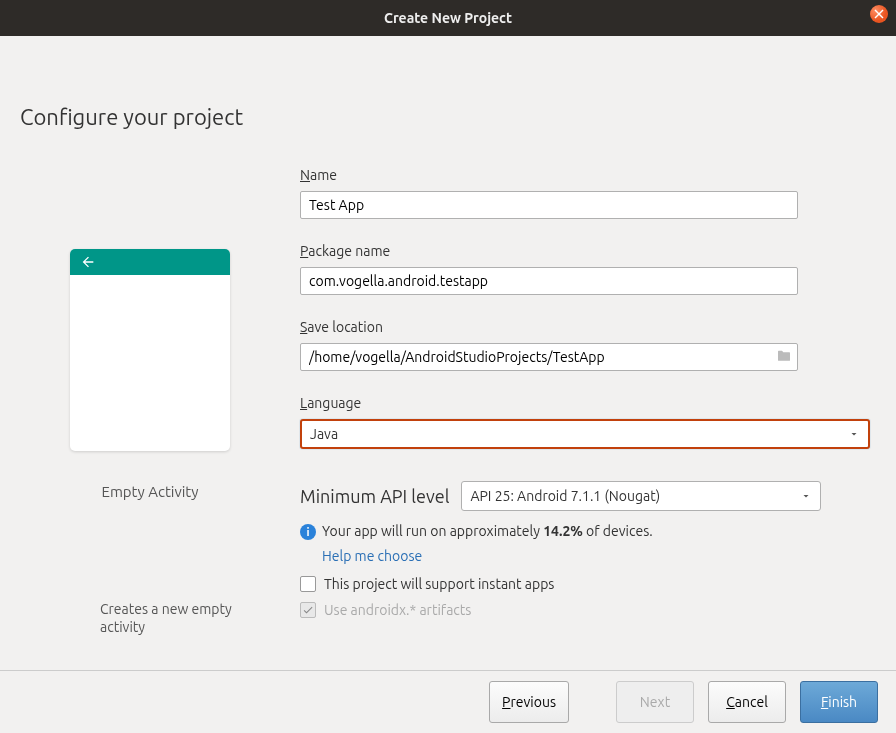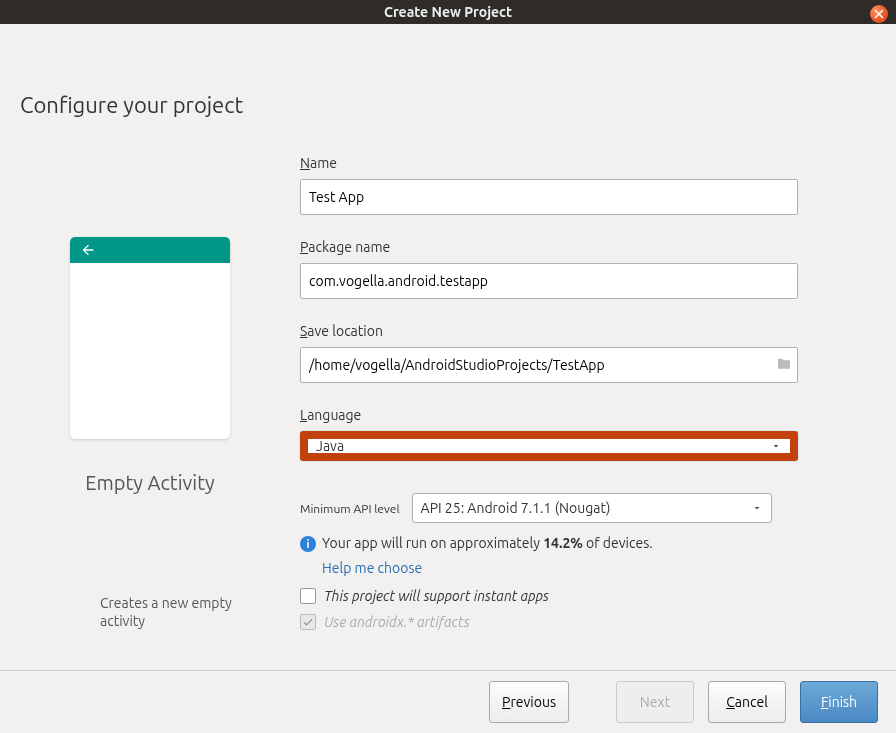--- a/index.html
+++ b/index.html
@@ -12,21 +12,21 @@
     width: 896px;
     height: 733px;
     overflow: hidden;
     display: flex;
     flex-direction: column;
   }
   
   .titlebar {
     background: #2e2b28;
     color: #eee;
-    height: 24px;
+    height: 36px;
     display: flex;
     align-items: center;
     position: relative;
     justify-content: center;
     font-weight: 600;
     font-size: 14px;
   }
   .titlebar .close {
     position: absolute;
     right: 8px;
@@ -72,21 +72,21 @@
   .phone-header {
     background: #009688;
     height: 26px;
     display: flex;
     align-items: center;
     padding-left: 10px;
   }
   .phone-header svg { width: 16px; height: 16px; color: #fff; }
   .template-name {
     margin-top: 32px;
-    font-size: 20px;
+    font-size: 15px;
     color: #555;
   }
   .template-desc {
     margin-top: 100px;
     align-self: flex-start;
     padding-left: 80px;
     font-size: 14px;
     color: #555;
     line-height: 1.3;
   }
@@ -98,61 +98,61 @@
   }
   .field-label {
     font-size: 14px;
     color: #333;
     margin-top: 8px;
     margin-bottom: 4px;
   }
   .field-label .mn { text-decoration: underline; }
   .text-input {
     width: 498px;
-    height: 36px;
+    height: 28px;
     border: 1px solid #b0b0b0;
     background: #fff;
     padding: 8px 8px;
     font: inherit;
     outline: none;
     border-radius: 2px;
   }
   .input-wrap { position: relative; width: 498px; }
   .input-wrap .folder-icon {
     position: absolute;
     right: 6px;
     top: 50%;
     transform: translateY(-50%);
     color: #888;
     cursor: pointer;
   }
   .select {
-    width: 498px;
+    width: 570px;
     height: 30px;
-    border: 8px solid #c2410c;
+    border: 2px solid #c2410c;
     background: #fff;
     border-radius: 3px;
     display: flex;
     align-items: center;
     justify-content: space-between;
     padding: 0 8px;
     box-shadow: 0 0 0 1px rgba(61,135,199,0.1);
     cursor: pointer;
   }
   .select.plain {
     border: 1px solid #b0b0b0;
     box-shadow: none;
   }
   .api-row {
     display: flex;
     align-items: center;
     gap: 12px;
     margin-top: 28px;
   }
-  .api-row .api-label { font-size: 12px; }
+  .api-row .api-label { font-size: 18px; }
   .api-row .select.plain { flex: 1; width: auto; max-width: 360px; }
   .info-row {
     display: flex;
     align-items: flex-start;
     gap: 6px;
     margin-top: 8px;
   }
   .info-icon {
     width: 16px; height: 16px;
     border-radius: 50%;
@@ -185,21 +185,21 @@
     width: 16px; height: 16px;
     border: 1px solid #999;
     border-radius: 2px;
     background: #fff;
     display: flex; align-items: center; justify-content: center;
     cursor: pointer;
   }
   .checkbox.disabled { background: #e8e8e8; border-color:#bbb; cursor: default;}
   .checkbox .check { display:none; }
   .checkbox.checked .check { display:block; color:#888; }
-  .check-label { font-size: 14px; font-style: italic; }
+  .check-label { font-size: 14px; }
   .check-label.disabled { color: #aaa; }
   .footer {
     border-top: 1px solid #ccc;
     padding: 10px 18px;
     display: flex;
     justify-content: flex-end;
     gap: 14px;
     background: #f2f1f0;
   }
   .btn {

